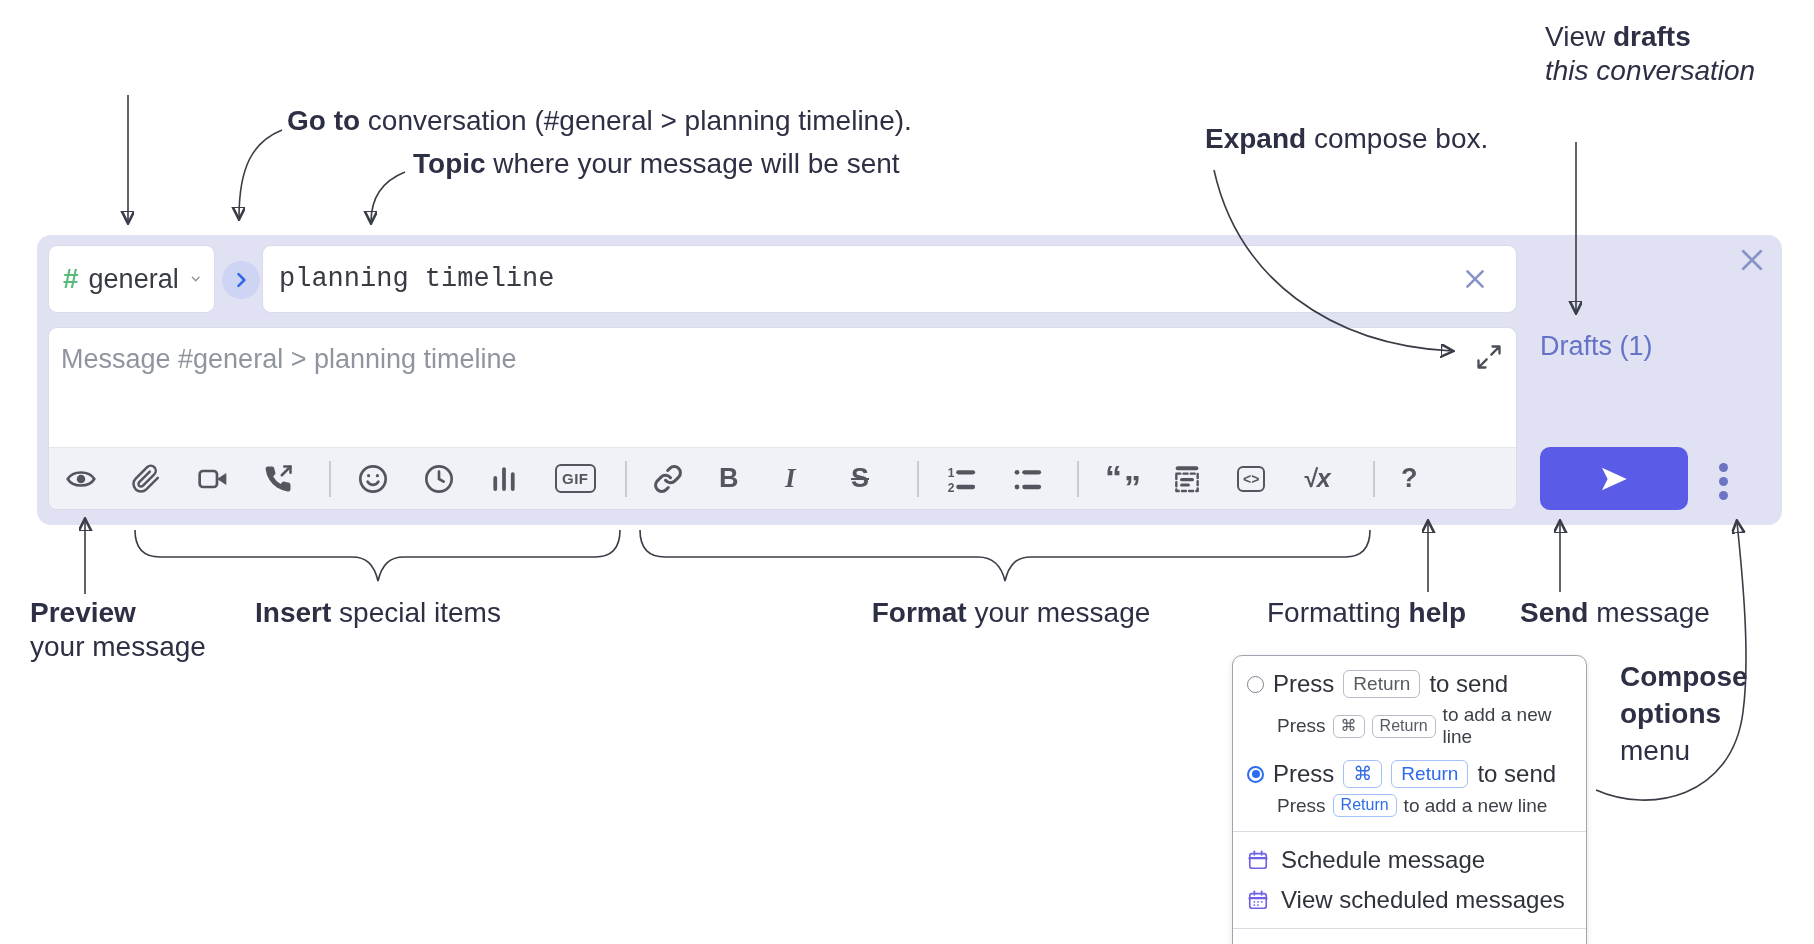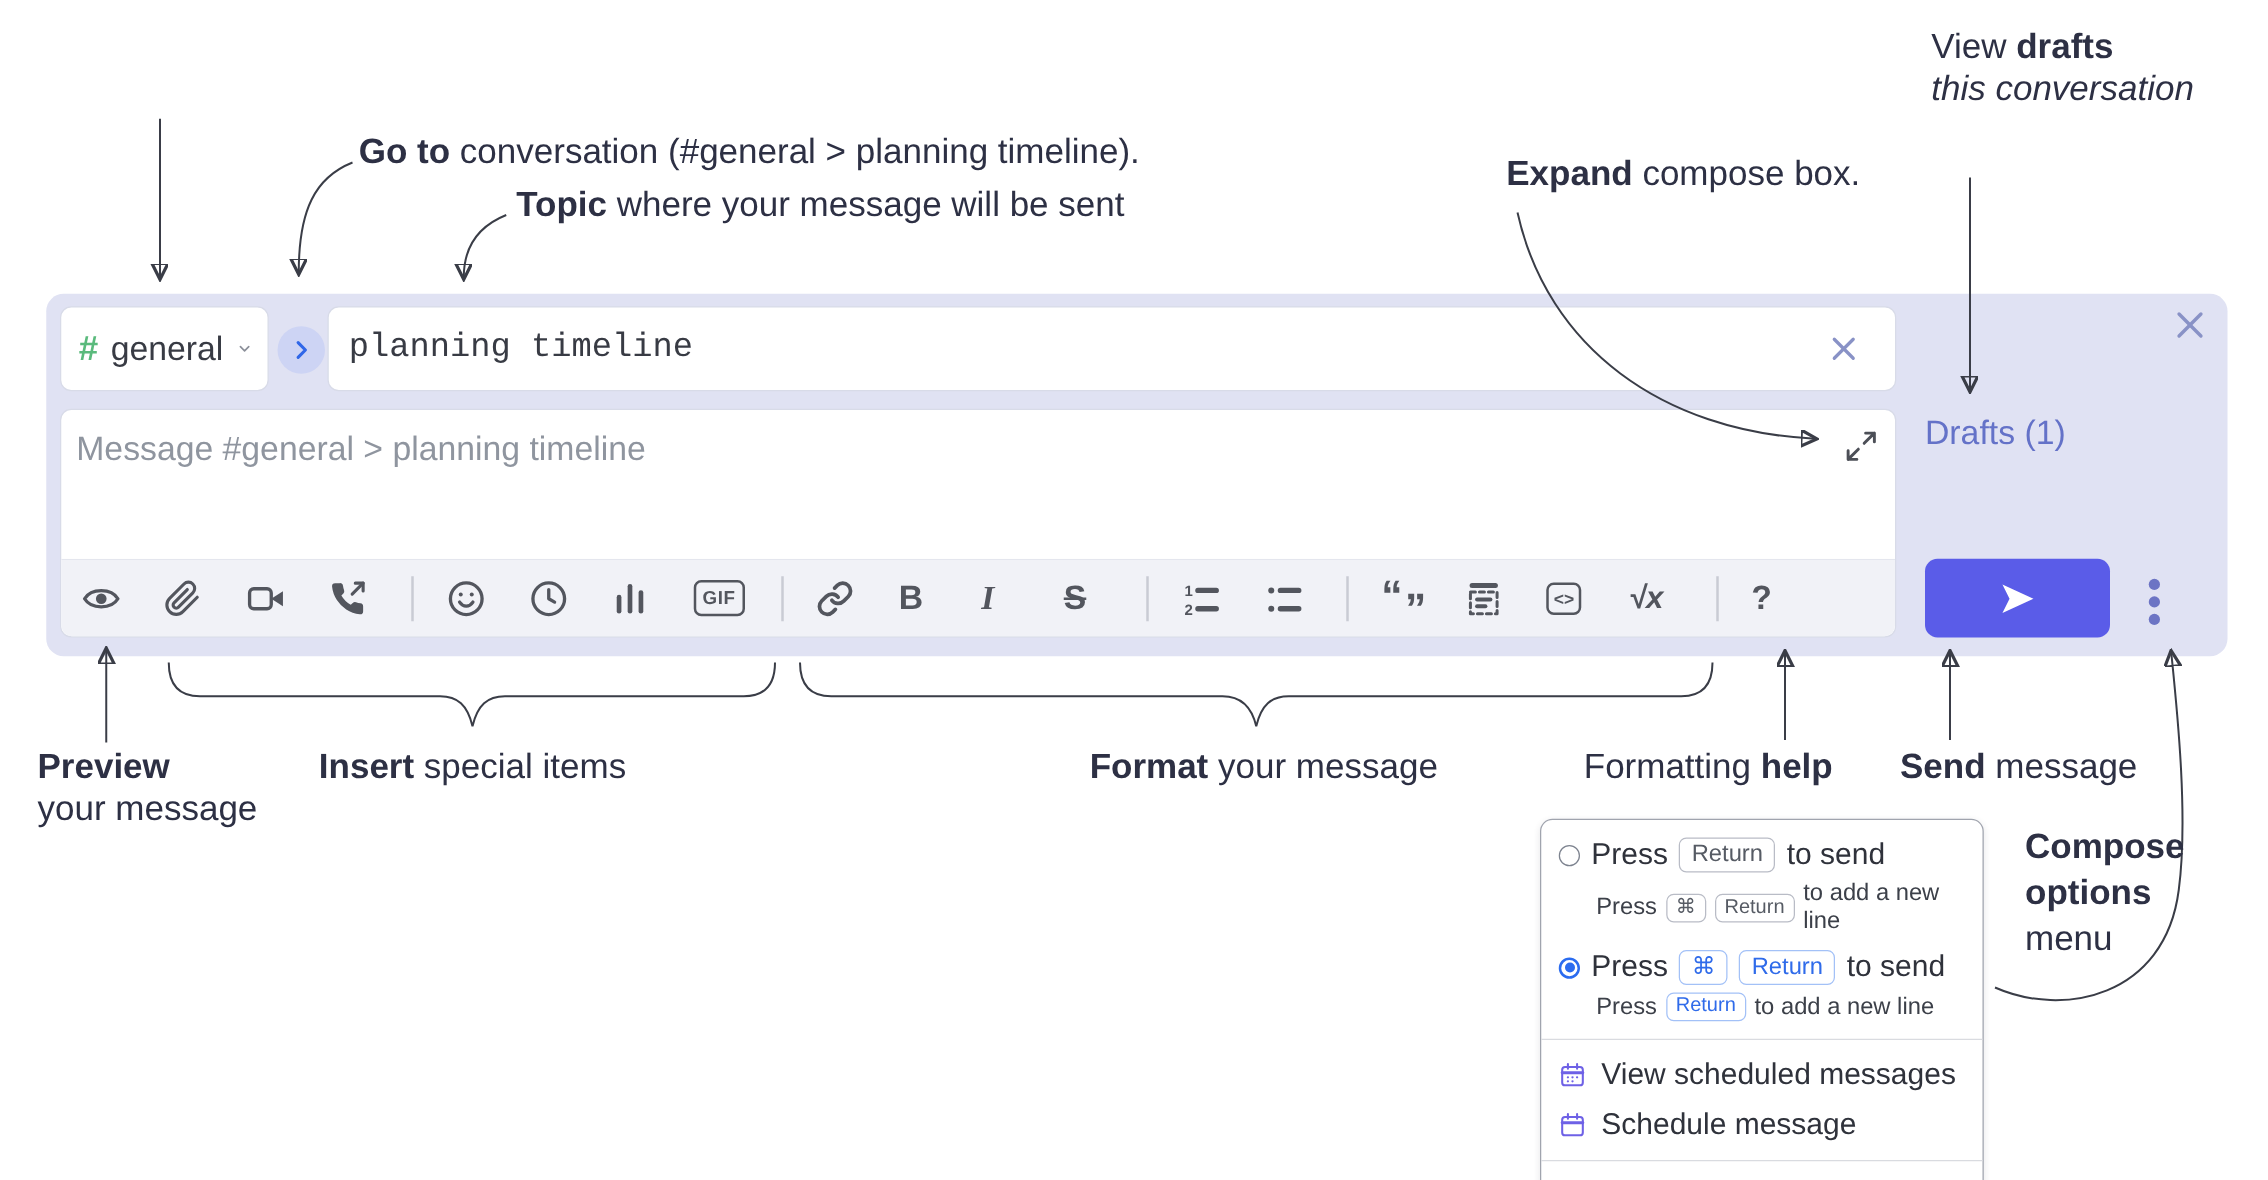--- a/index.html
+++ b/index.html
@@ -346,35 +346,35 @@
     <span class="kbd small blue">Return</span>
     <span>to add a new line</span>
   </div>
   <div class="p-divider"></div>
   <div class="p-item">
     <svg width="22" height="22" viewBox="0 0 24 24">
       <rect x="3" y="5" width="18" height="16" rx="2.5"></rect>
       <line x1="3" y1="10" x2="21" y2="10" stroke-width="2.6"></line>
       <line x1="8" y1="2.5" x2="8" y2="6.5"></line>
       <line x1="16" y1="2.5" x2="16" y2="6.5"></line>
-      <circle cx="8" cy="14" r="1" fill="#6e61e6" stroke="none"></circle>
-      <circle cx="12" cy="14" r="1" fill="#6e61e6" stroke="none"></circle>
-      <circle cx="16" cy="14" r="1" fill="#6e61e6" stroke="none"></circle>
-      <circle cx="8" cy="17.5" r="1" fill="#6e61e6" stroke="none"></circle>
-      <circle cx="12" cy="17.5" r="1" fill="#6e61e6" stroke="none"></circle>
-    </svg>
-    <span>View scheduled messages</span>
+    </svg>
+    <span>Schedule message</span>
   </div>
   <div class="p-item">
     <svg width="22" height="22" viewBox="0 0 24 24">
       <rect x="3" y="5" width="18" height="16" rx="2.5"></rect>
       <line x1="3" y1="10" x2="21" y2="10" stroke-width="2.6"></line>
       <line x1="8" y1="2.5" x2="8" y2="6.5"></line>
       <line x1="16" y1="2.5" x2="16" y2="6.5"></line>
-    </svg>
-    <span>Schedule message</span>
+      <circle cx="8" cy="14" r="1" fill="#6e61e6" stroke="none"></circle>
+      <circle cx="12" cy="14" r="1" fill="#6e61e6" stroke="none"></circle>
+      <circle cx="16" cy="14" r="1" fill="#6e61e6" stroke="none"></circle>
+      <circle cx="8" cy="17.5" r="1" fill="#6e61e6" stroke="none"></circle>
+      <circle cx="12" cy="17.5" r="1" fill="#6e61e6" stroke="none"></circle>
+    </svg>
+    <span>View scheduled messages</span>
   </div>
   <div class="p-divider"></div>
   <div class="p-item" style="padding-bottom:2px;">
 
     <span>Save draft and start a new message</span>
   </div>
 </div>
 
 </body></html>

